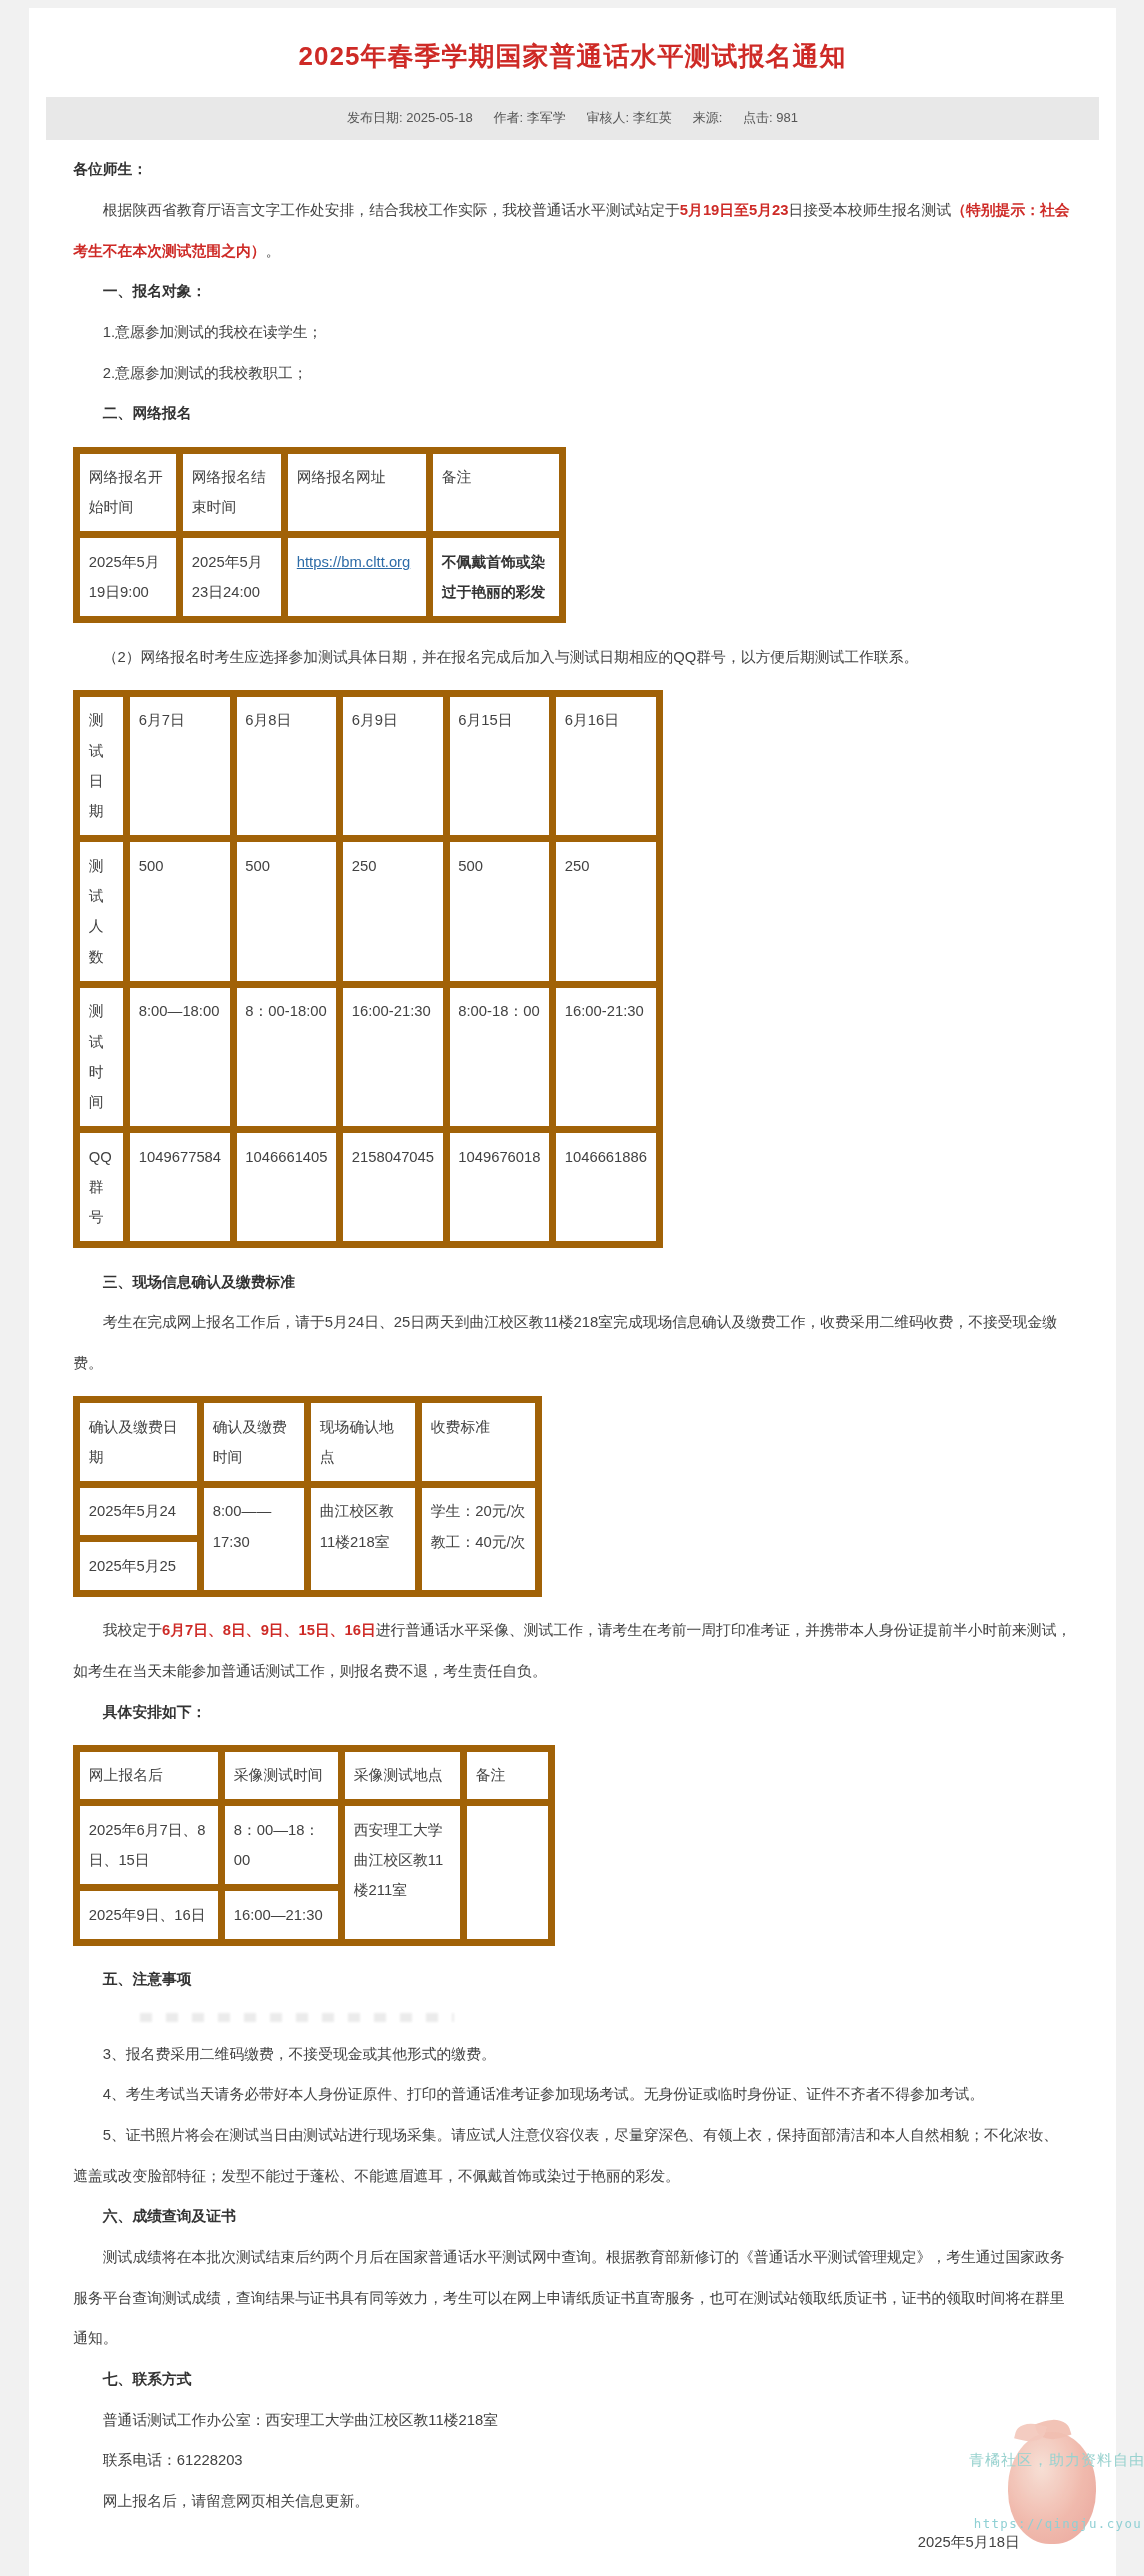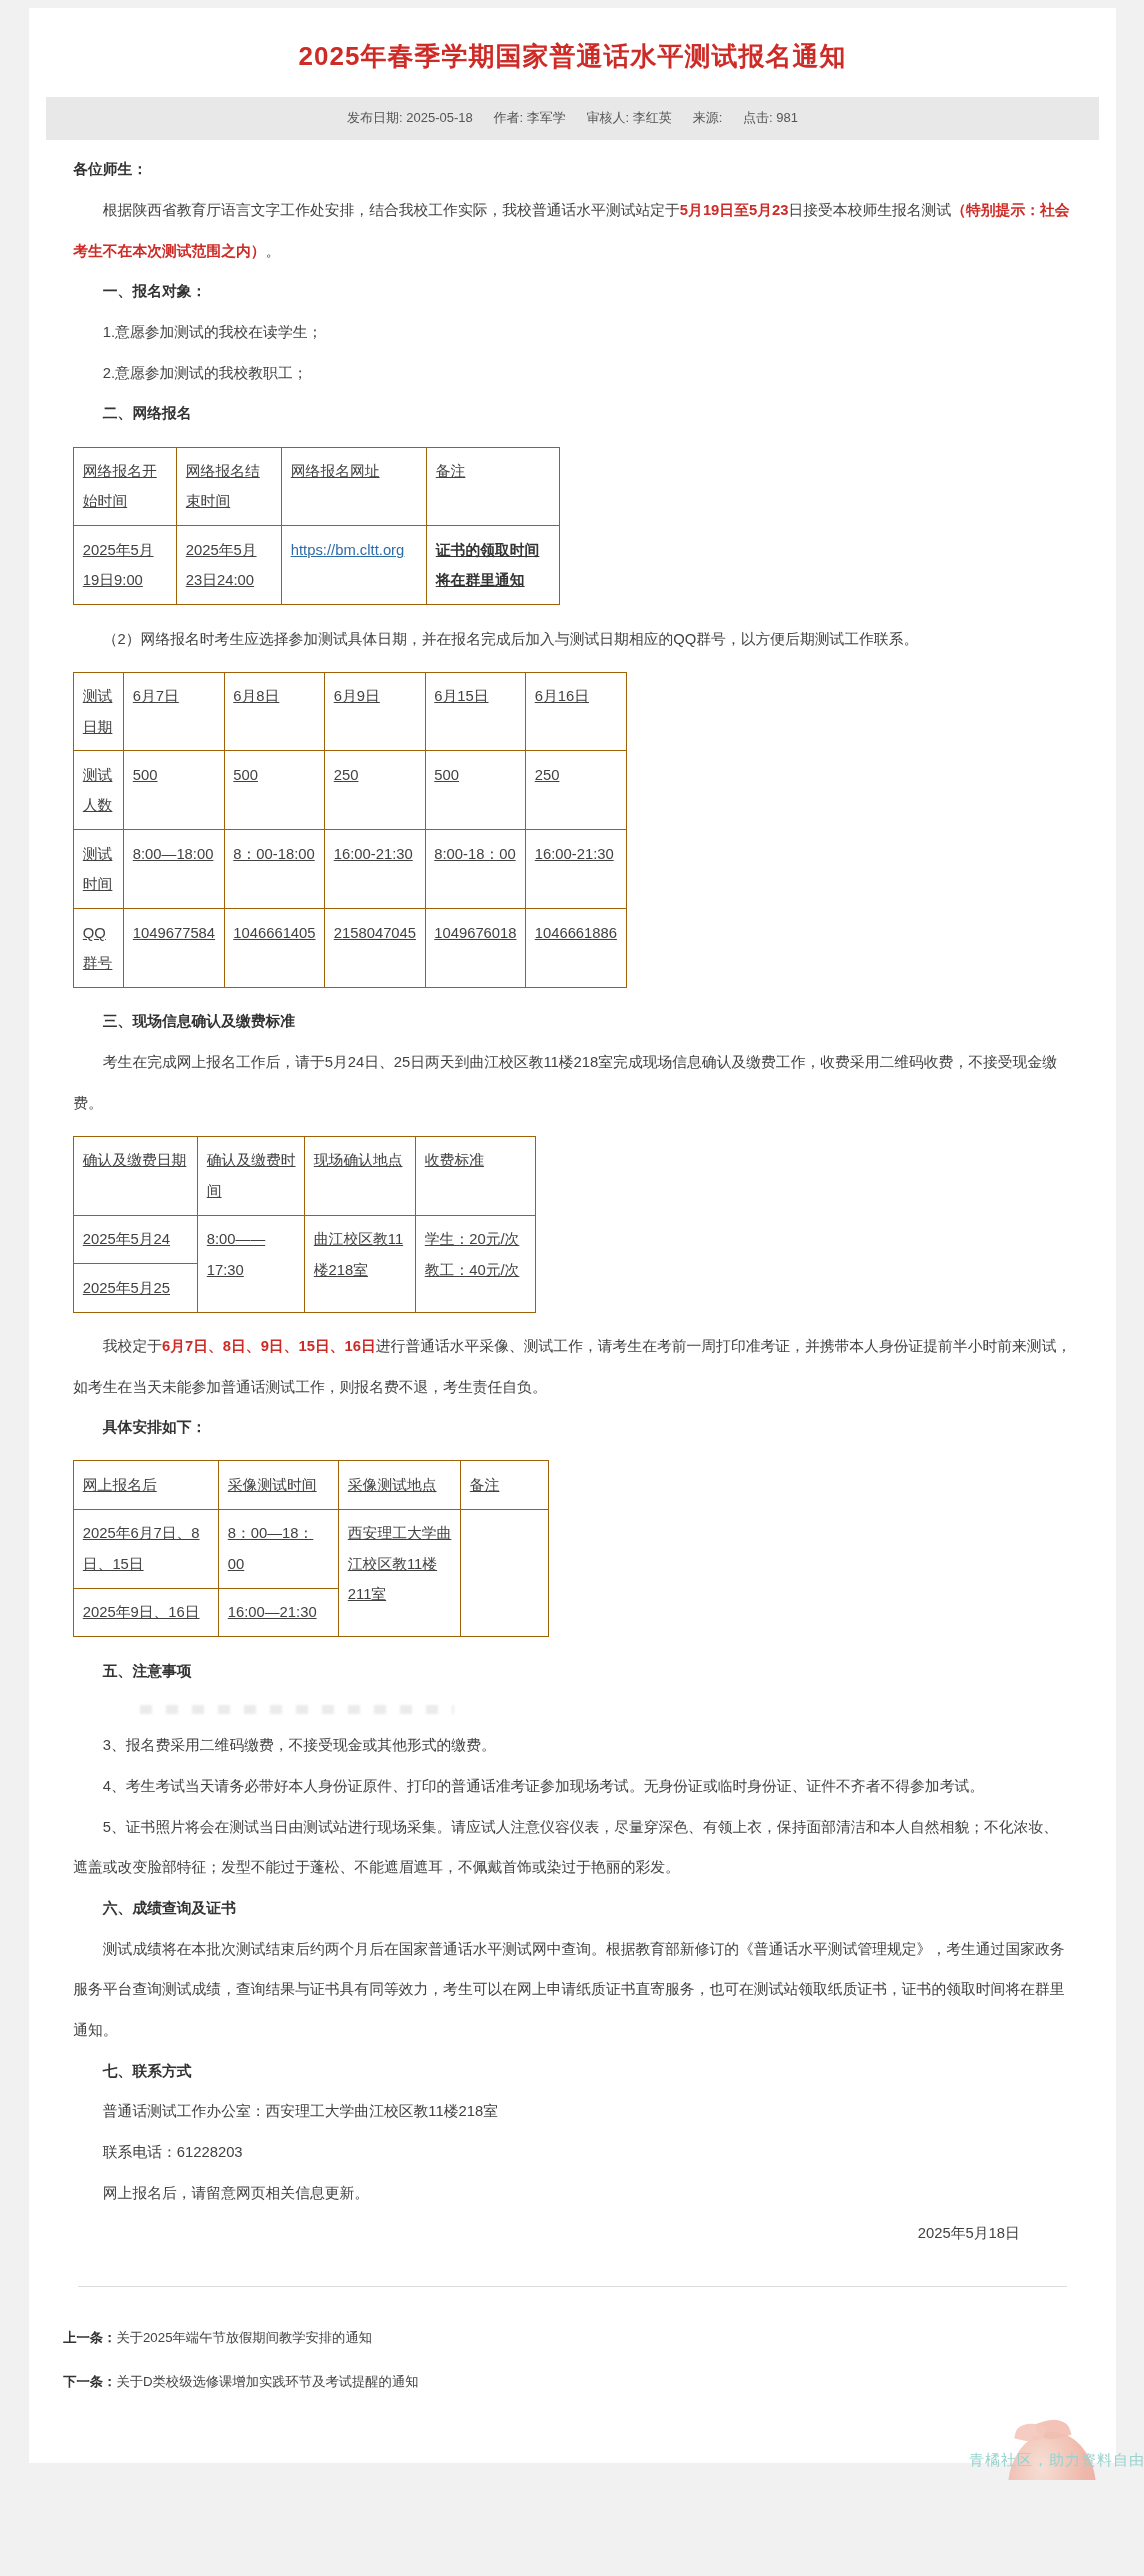--- a/index.html
+++ b/index.html
@@ -19,22 +19,22 @@
   .meta-bar span{margin:0 8.6px;}
   .content{padding:9.5px 29px 0; font-size:14.8px; line-height:2.75; color:#424242;}
   .content p{margin:0;}
   .indent{text-indent:2em;}
   .section-h{font-weight:bold; color:#333; text-indent:2em;}
   .red{color:#ce2a26; font-weight:bold;}
   .b{font-weight:bold; color:#333;}
   a.link{color:#2e6ca8; text-decoration:underline; cursor:pointer;}
   table{border-collapse:collapse; margin:12.4px 0 13.3px; font-size:14.8px; color:#424242;}
   td,th{
-    border:1px solid #a16207; padding:8.6px 8.6px; vertical-align:top;
-    font-weight:normal; text-align:left; line-height:2.05; background:#fff;text-decoration:underline;
+    border:7px solid #a16207; padding:8.6px 8.6px; vertical-align:top;
+    font-weight:normal; text-align:left; line-height:2.05; background:#fff;
   }
   .t-bold{font-weight:bold; color:#333;}
   .faded-line{height:34px; position:relative;}
   .faded-line::after{
     content:""; position:absolute; left:67px; top:13.3px; width:314px; height:9.5px;
     background:repeating-linear-gradient(90deg,#cfcfcf 0 12.4px, transparent 12.4px 26px);
     opacity:.4; filter:blur(1px);
   }
   .sign-date{text-align:right; padding-right:52px;}
   .divider{border:none; border-top:1px solid #dddddd; margin:32px 34px 0;}
@@ -101,21 +101,21 @@
           <tr>
         <th>网络报名开始时间</th>
         <th>网络报名结束时间</th>
         <th>网络报名网址</th>
         <th>备注</th>
       </tr>
       <tr>
         <td>2025年5月19日9:00</td>
         <td>2025年5月23日24:00</td>
         <td><a class="link">https://bm.cltt.org</a></td>
-        <td class="t-bold">证书的领取时间将在群里通知</td>
+        <td class="t-bold">不佩戴首饰或染过于艳丽的彩发</td>
       </tr>
     </tbody>
       </table>
 
     <p class="indent">（2）网络报名时考生应选择参加测试具体日期，并在报名完成后加入与测试日期相应的QQ群号，以方便后期测试工作联系。</p>
 
     <table>
       <colgroup>
           <col style="width:50px">
           <col style="width:96px">

